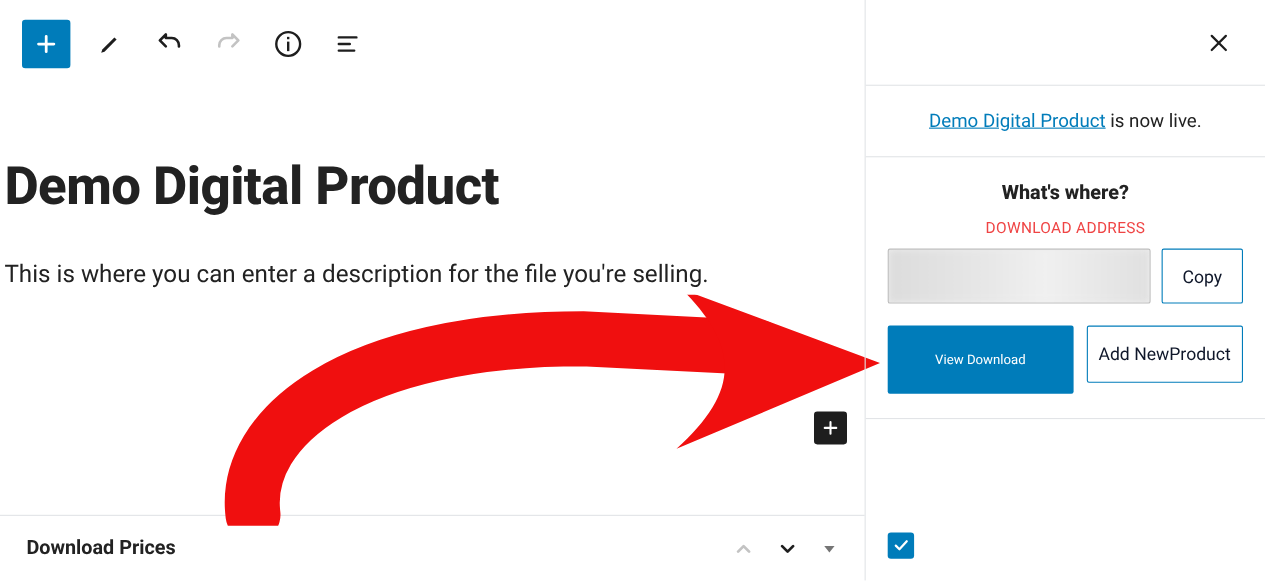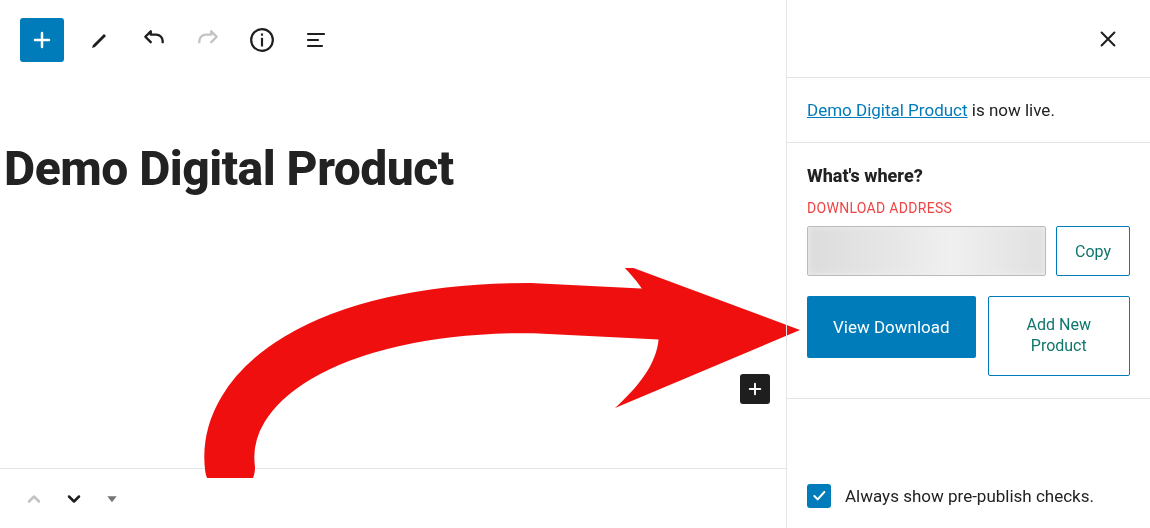--- a/index.html
+++ b/index.html
@@ -25,34 +25,34 @@
   .panel-title { font-size:18px; font-weight:700; flex:1; }
   .panel-ctrls { display:flex; gap:20px; align-items:center; }
   .chev-up { color:#c3c3c3; }
   .chev { font-size:18px; }
 
   
   .side-top { height:78px; border-bottom:1px solid #e2e4e7; display:flex; align-items:center; justify-content:flex-end; padding:0 24px; }
   .side-section { padding: 22px 20px; }
   .live-link { color:#007cba; text-decoration:underline; font-size:17px; }
   .live-text { font-size:17px; }
-  .divider { border-bottom:1px solid #e2e4e7; }
+  .divider { border-bottom:1px solid #e2e4e7;text-align:center; }
 
   .whats-next { font-size:18px; font-weight:800; margin-bottom:14px; }
   .dl-label { font-size:14px; letter-spacing:0.3px; color:#ef4444; margin-bottom:10px; }
   .addr-row { display:flex; gap:10px; margin-bottom:20px; }
   .addr-box { flex:1; height:50px; border:1px solid #bbb; background:#eee; border-radius:2px; position:relative; overflow:hidden; }
   .addr-blur {
     position:absolute; inset:0;
     background: linear-gradient(90deg, #dcdcdc 0%, #e8e8e8 40%, #f0f0f0 60%, #e0e0e0 100%);
     filter: blur(3px);
   }
-  .btn-outline { border:1px solid #007cba; color:#0f766e; background:#fff; padding:0 18px; height:50px; display:flex; align-items:center; justify-content:center; font-size:16px; border-radius:2px; }
-  .btn-outline.wide { flex:1; flex-direction:column; line-height:1.3; padding:8px 10px; height:80px; }
-  .btn-primary { background:#007cba; color:#fff; height:62px; padding:0 24px; display:flex; align-items:center; justify-content:center; font-size:17px; flex:1; border-radius:2px;}
+  .btn-outline { border:1px solid #007cba; color:#0f172a; background:#fff; padding:0 18px; height:50px; display:flex; align-items:center; justify-content:center; font-size:16px; border-radius:2px; }
+  .btn-outline.wide { flex:1; flex-direction:row; line-height:1.3; padding:8px 10px; height:52px; }
+  .btn-primary { background:#007cba; color:#fff; height:62px; padding:0 24px; display:flex; align-items:center; justify-content:center; font-size:12px; flex:1; border-radius:2px;}
   .action-row { display:flex; gap:12px; }
 
   .footer-check { position:absolute; bottom:20px; left:20px; display:flex; align-items:center; gap:14px; }
   .chk { width:24px; height:24px; background:#007cba; color:#fff; display:flex; align-items:center; justify-content:center; border-radius:3px; }
   .chk-label { font-size:17px; }
 
   
   .arrow { position:absolute; left:200px; top:268px; pointer-events:none; }
 
   svg { display:block; }
@@ -93,29 +93,31 @@
       </div>
       <div class="tool-icon">
         <svg width="24" height="24" viewBox="0 0 24 24">
             <path d="M4 6h16M4 12h10M4 18h14" stroke="#1e1e1e" stroke-width="2.2" stroke-linecap="round"></path>
           </svg>
       </div>
     </div>
 
     <div class="editor-area">
       <h1 class="page-title">Demo Digital Product</h1>
+      <p class="desc">This is where you can enter a description for the file you're selling.</p>
     </div>
 
     <div class="add-inline">
       <svg width="18" height="18" viewBox="0 0 24 24">
           <path d="M12 5v14M5 12h14" stroke="#fff" stroke-width="2.5" stroke-linecap="round"></path>
         </svg>
     </div>
 
     <div class="panel">
+      <div class="panel-title">Download Prices</div>
       <div class="panel-ctrls">
         <span class="chev chev-up">
           <svg width="20" height="20" viewBox="0 0 24 24">
               <path d="M6 15l6-6 6 6" stroke="#c3c3c3" stroke-width="3" fill="none" stroke-linecap="round" stroke-linejoin="round"></path>
             </svg>
         </span>
         <span class="chev">
           <svg width="20" height="20" viewBox="0 0 24 24">
               <path d="M6 9l6 6 6-6" stroke="#1e1e1e" stroke-width="3" fill="none" stroke-linecap="round" stroke-linejoin="round"></path>
             </svg>
@@ -164,17 +166,16 @@
         </div>
       </div>
     </div>
 
     <div class="footer-check">
       <div class="chk">
         <svg width="16" height="16" viewBox="0 0 24 24">
             <path d="M5 12l5 5L20 6" stroke="#fff" stroke-width="3" fill="none" stroke-linecap="round" stroke-linejoin="round"></path>
           </svg>
       </div>
-      <div class="chk-label">Always show pre-publish checks.</div>
     </div>
   </div>
 
 </div>
 
 </body></html>

